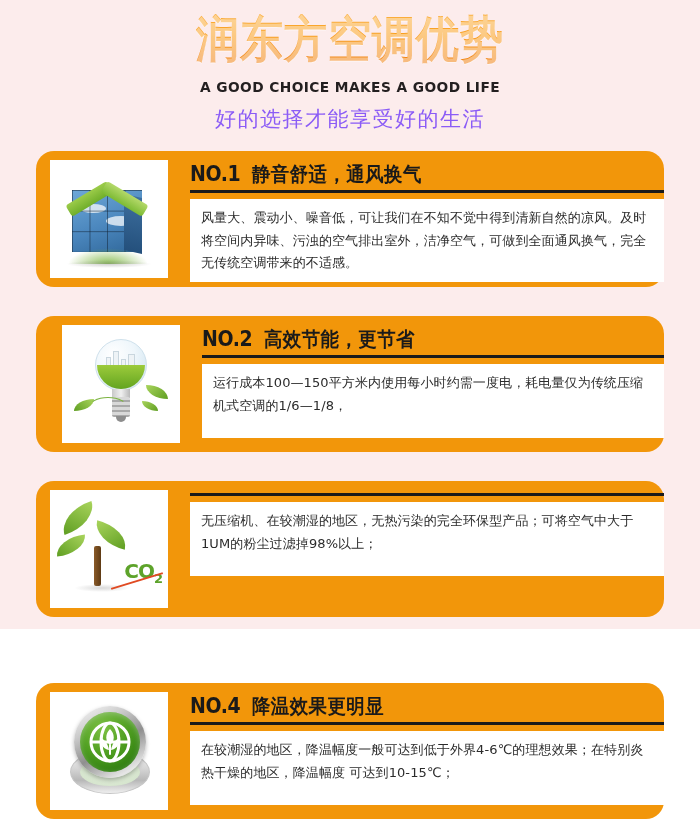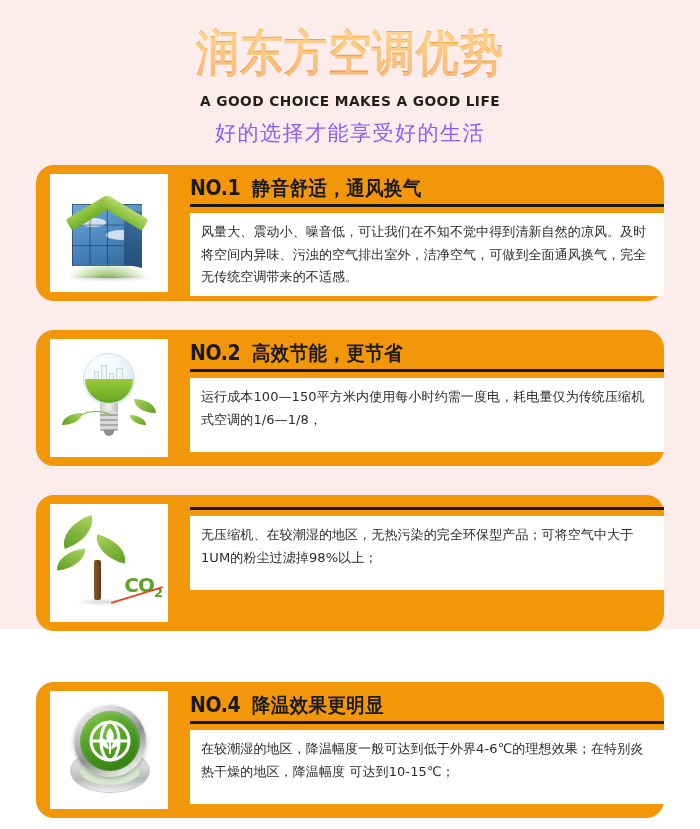--- a/index.html
+++ b/index.html
@@ -31,21 +31,21 @@
     left: 0; top: 629px;
     width: 700px;
     height: 200px;
     background: #ffffff;
     z-index: 0;
   }
 
   #page { position: relative; z-index: 2; width: 700px; height: 829px; }
 
   
-  .header { text-align: center; padding-top: 28px; }
+  .header { text-align: center; padding-top: 14px; }
 
   .brand-title {
     font-family: "DejaVu Sans", "Liberation Sans", sans-serif;
     font-size: 43px;
     font-weight: bold;
     letter-spacing: 1px;
     line-height: 1.05;
     background: linear-gradient(180deg, #fbb040 0%, #f99d1c 42%, #f07f13 100%);
     -webkit-background-clip: text;
     background-clip: text;
@@ -83,23 +83,23 @@
     position: absolute;
     left: 36px;
     width: 628px;
     height: 136px;
     background: #f2960a;
     border-radius: 18px;
     display: flex;
     align-items: center;
   }
   .card-1 { top: 0px; }
-  .card-2 { top: 165px; }
+  .card-2 { top: 165px; padding-left: 12px; }
   .card-3 { top: 330px; }
-  .card-4 { top: 517px; }
+  .card-4 { top: 532px; }
 
   .thumb {
     width: 118px;
     height: 118px;
     margin-left: 14px;
     background: #ffffff;
     flex: 0 0 118px;
     position: relative;
     overflow: hidden;
   }

